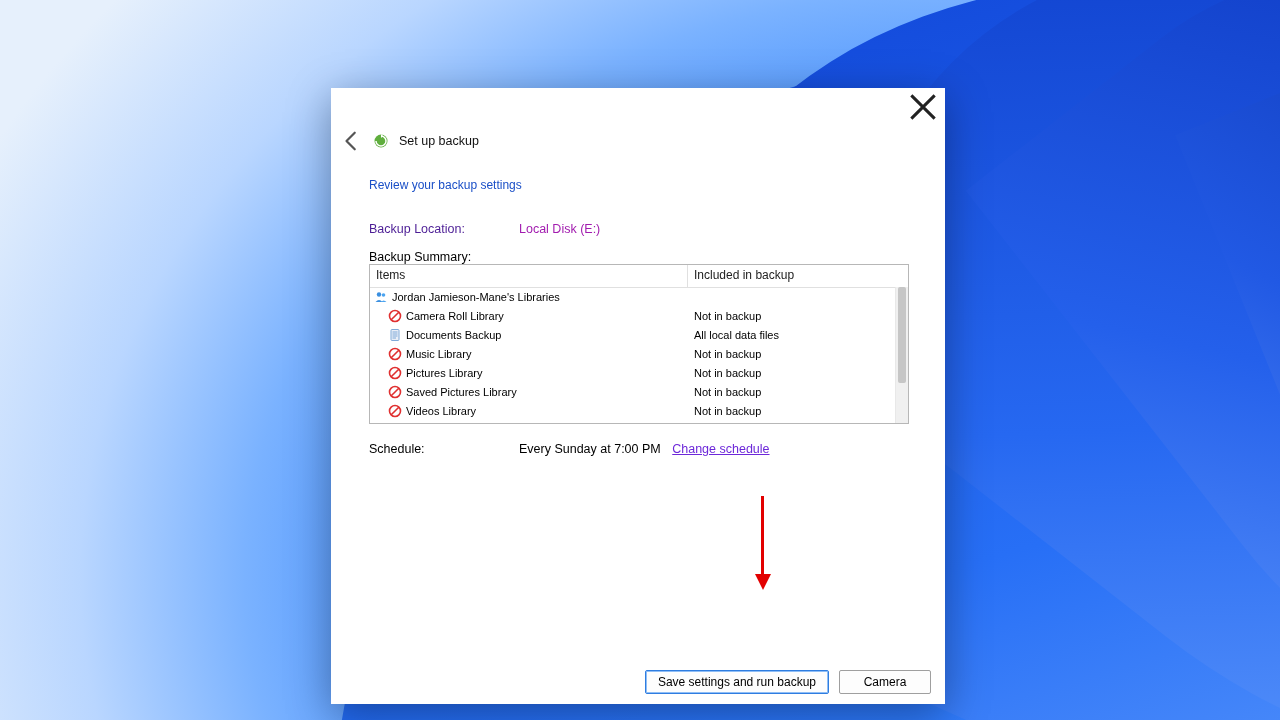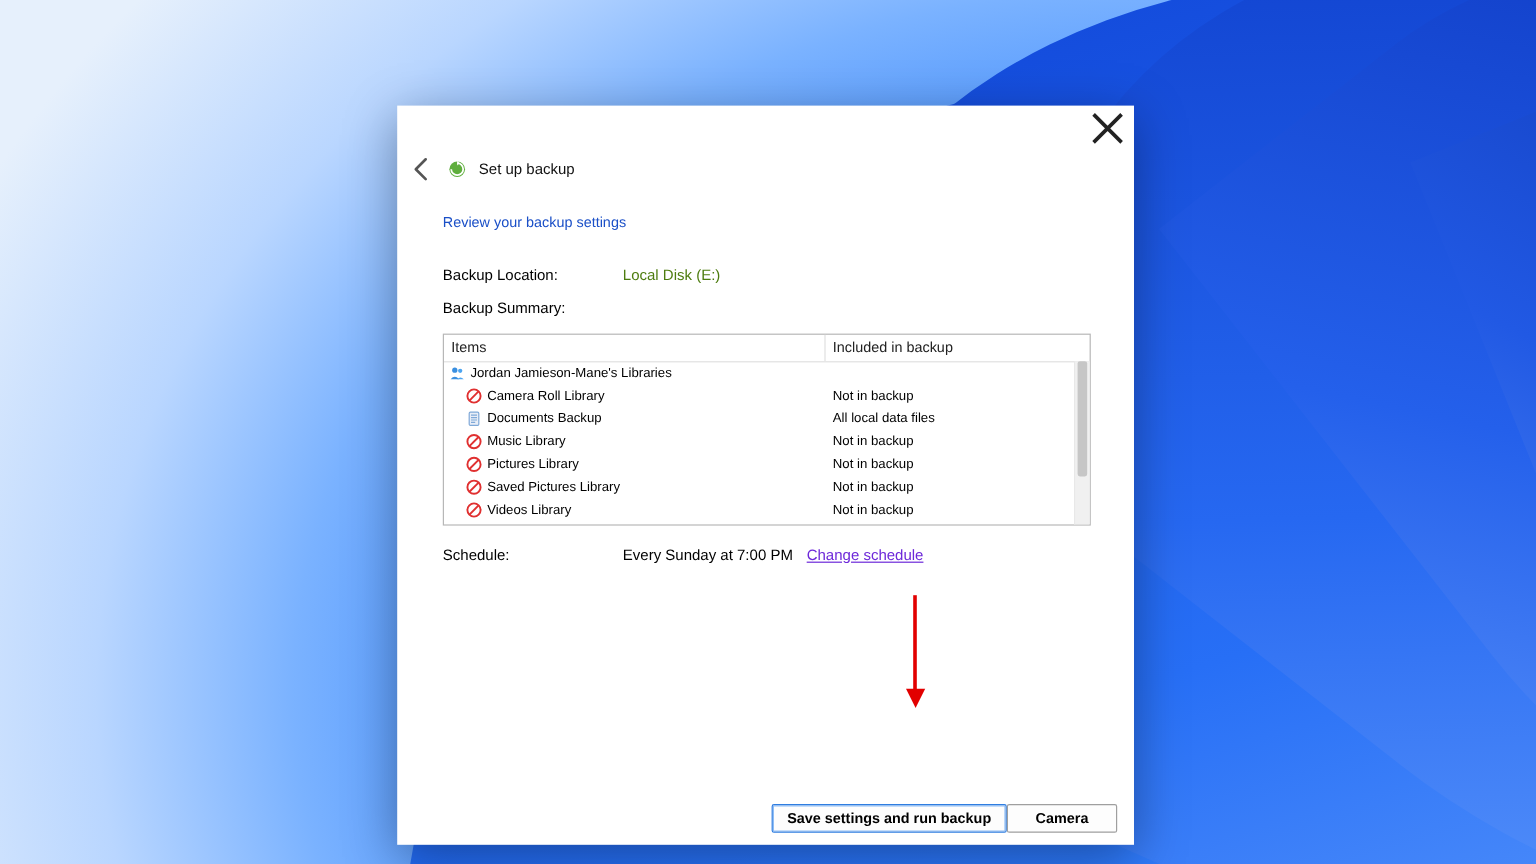--- a/index.html
+++ b/index.html
@@ -79,23 +79,23 @@
     top: 90px;
     right: 38px;
   }
   .page-title {
     color: #1a4fc7;
     font-size: 12px;
     font-weight: 400;
     margin-bottom: 30px;
   }
   .row { display: flex; margin-bottom: 14px; }
-  .row .label { width: 150px; color: #000000; }
-  .row .value { color: #4d7c0f; }
-  .summary-label { margin-bottom: 14px; }
+  .row .label { width: 150px; color: #4c1d95; }
+  .row .value { color: #a21caf; }
+  .summary-label { }
 
   .grid {
     width: 538px;
     height: 158px;
     border: 1px solid #b7b7b7;
     background: #fff;
     margin-bottom: 18px;
     position: relative;
   }
   .grid-header {
@@ -153,21 +153,21 @@
   .schedule-row { display: flex; align-items: baseline; }
   .schedule-row .label { width: 150px; }
   .schedule-row .value { }
   .link { color: #6d28d9; text-decoration: underline; cursor: pointer; margin-left: 8px;}
 
   .buttons {
     position: absolute;
     right: 14px;
     bottom: 10px;
     display: flex;
-    font-weight: bold;
+    gap: 10px;
   }
   .btn {
     height: 22px;
     border: 1px solid #9f9f9f;
     background: #fdfdfd;
     font-size: 12px;
     padding: 0 12px;
     display: flex;
     align-items: center;
     justify-content: center;

